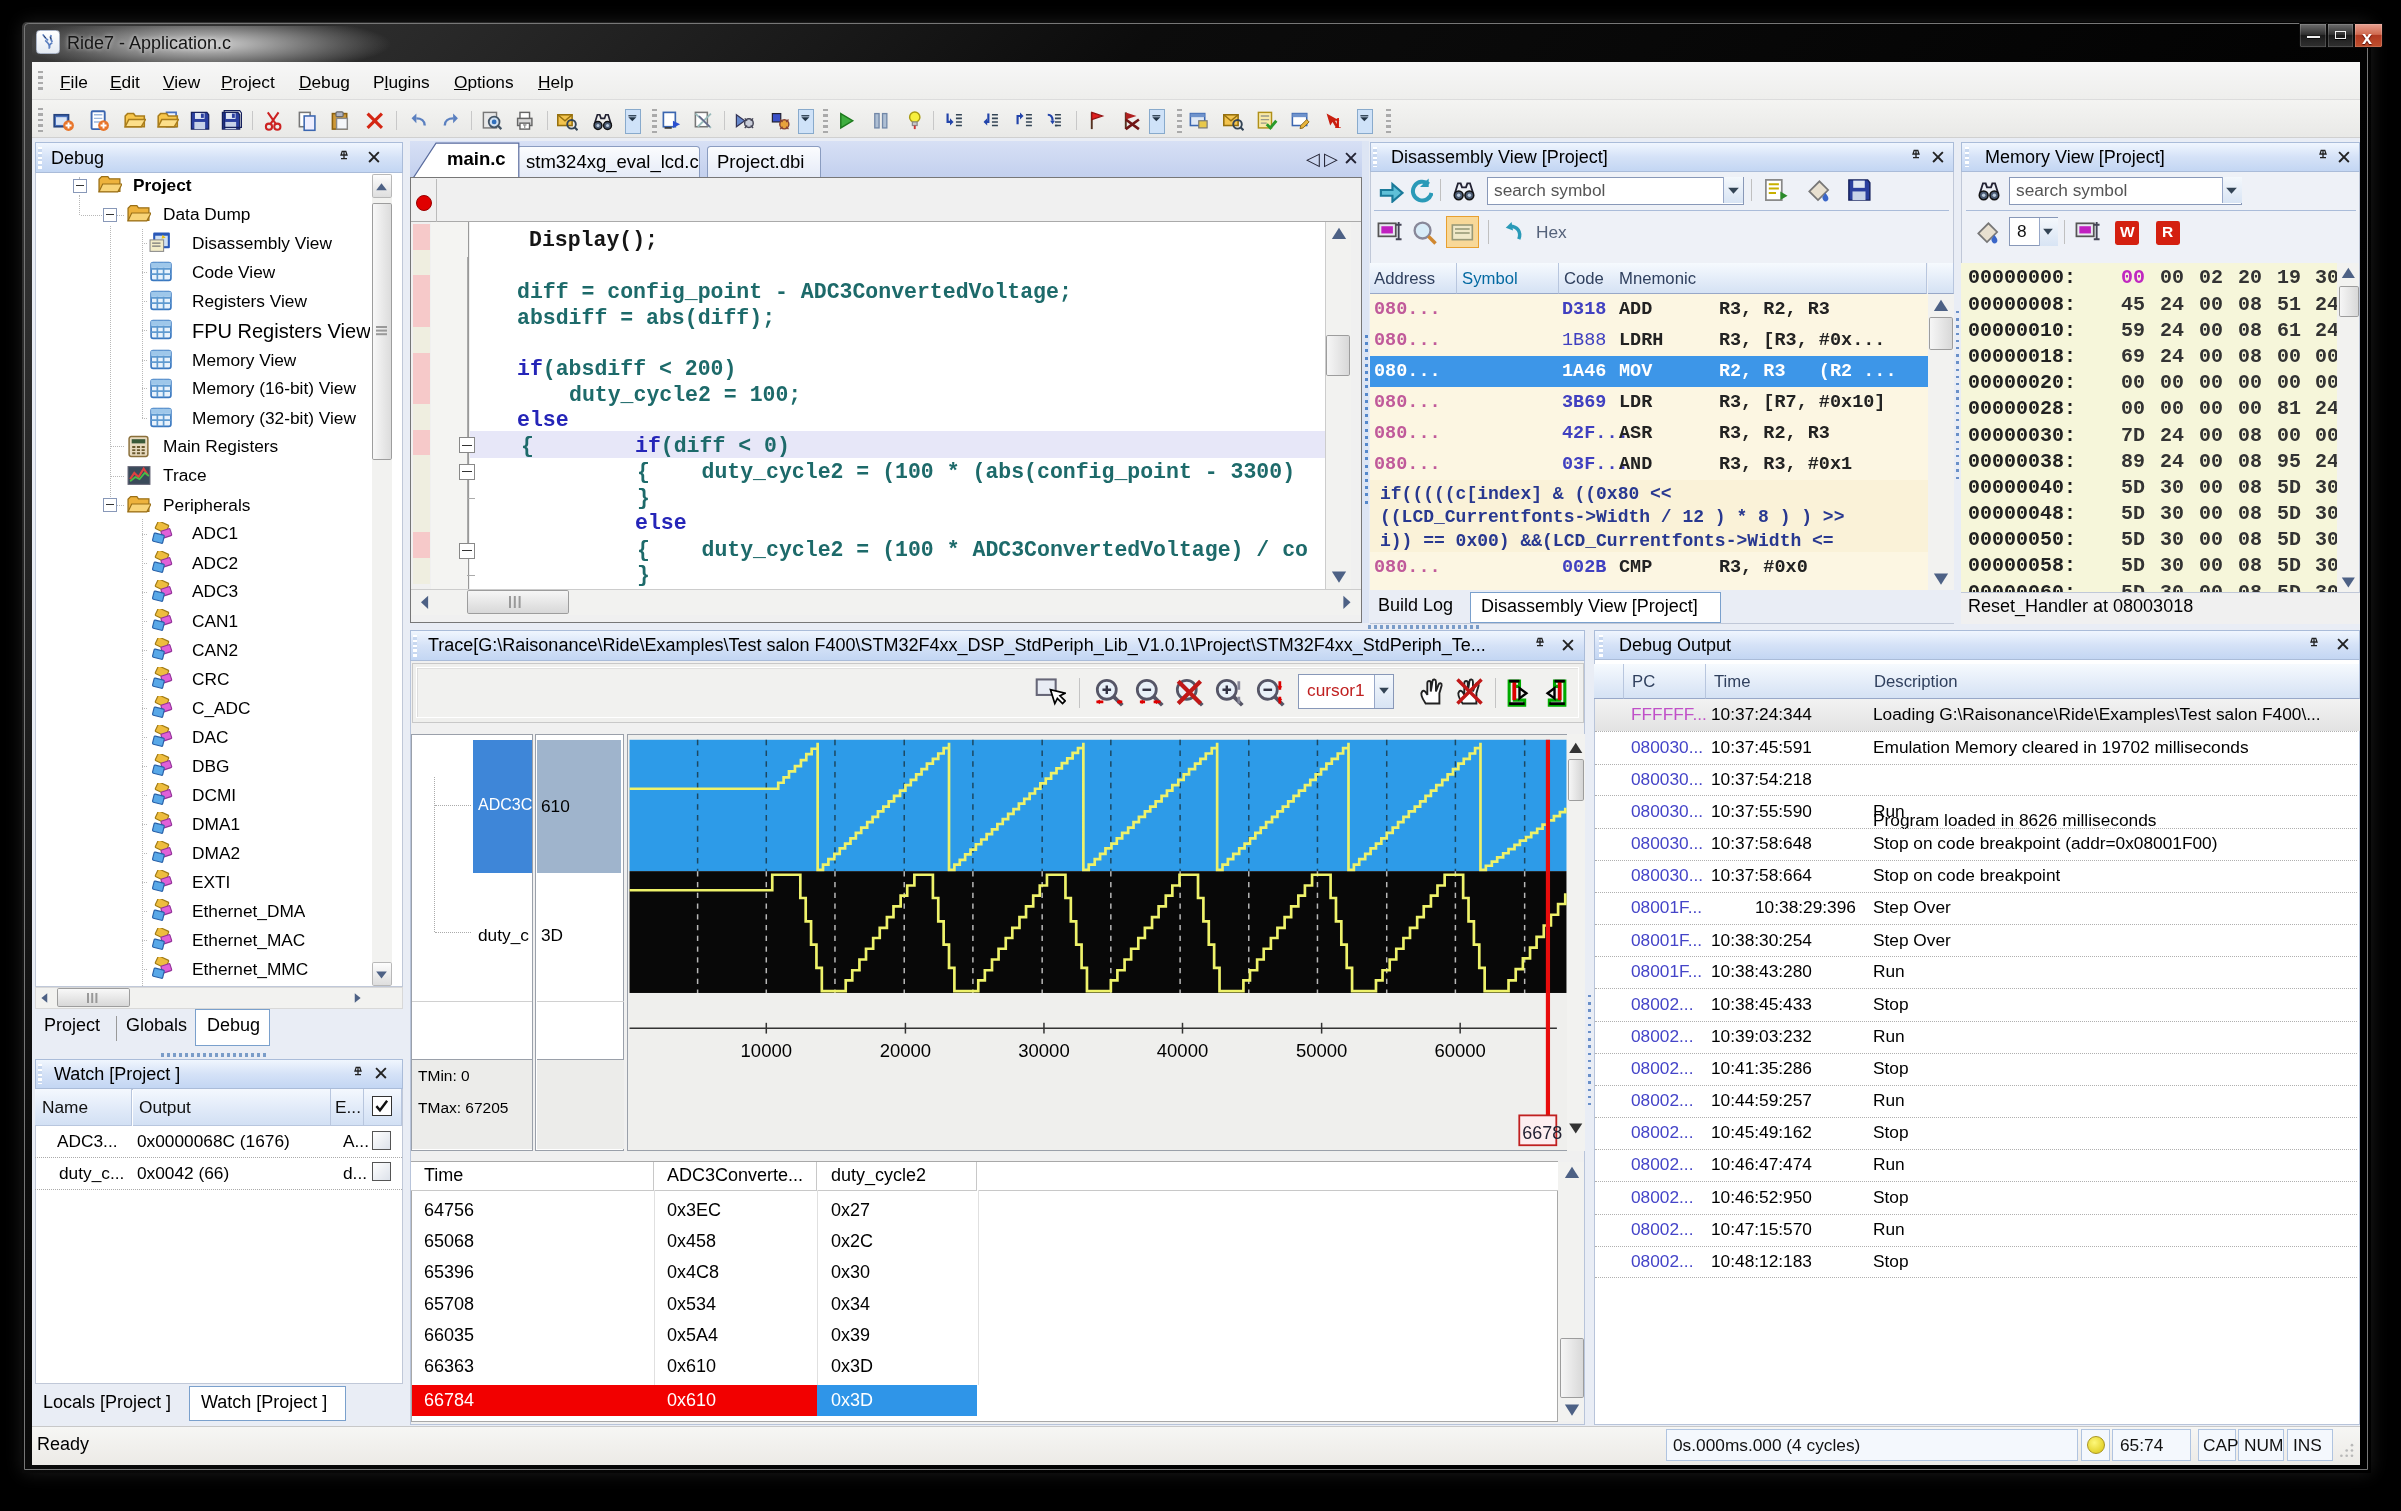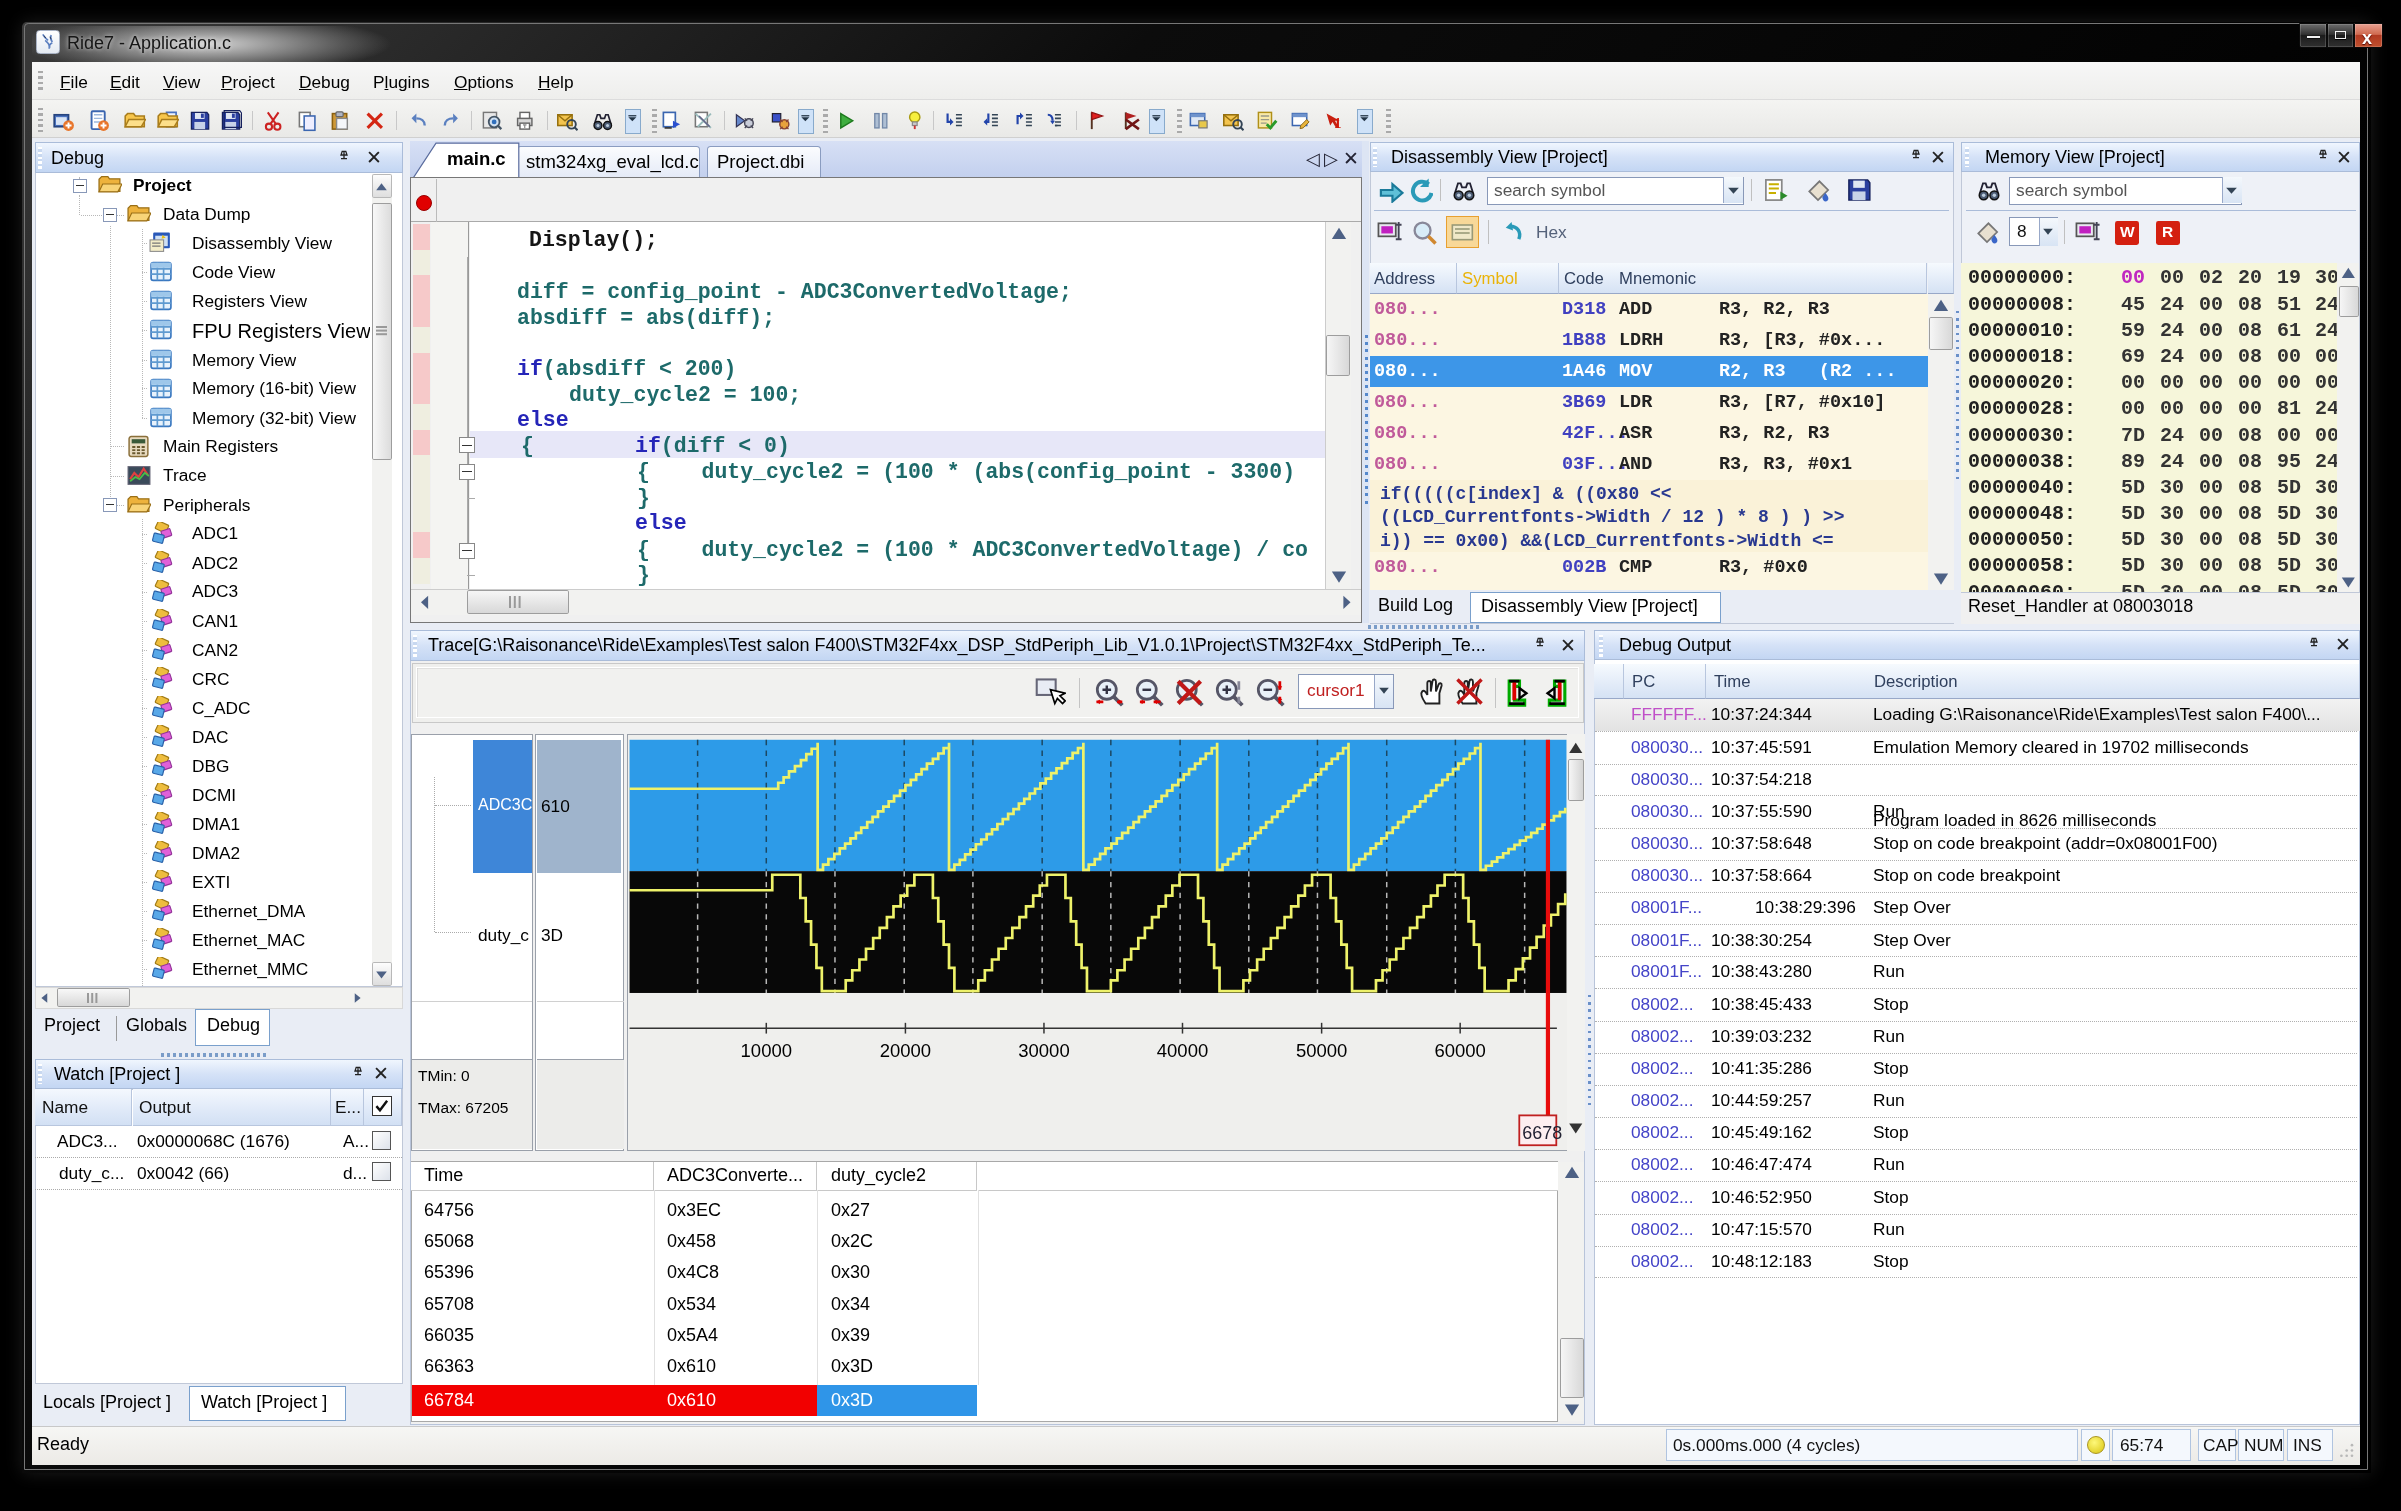--- a/index.html
+++ b/index.html
@@ -650,32 +650,32 @@
   </svg>
 <div class="a" style="left:1488px;top:220px;width:1.2px;height:24px;background:#c0c0c0;"></div>
 <svg class="a" style="left:1500px;top:219px" width="26" height="26" viewBox="0 0 18 18">
     <path d="M13 14c2-5-1-9-6-9" fill="none" stroke="#2a9ab8" stroke-width="2.4"></path>
     <path d="M8 2L4 6l5 2z" fill="#2a9ab8"></path>
   </svg>
 <div class="a" style="left:1536px;top:222px;font-size:17.3px;color:#55627a;">Hex</div>
 <div class="a" style="left:1370px;top:263px;width:87px;height:31px;background:linear-gradient(#f6fafe,#e2ebf8 60%,#d5e2f4);border-right:0.6px solid #b8c6de;border-bottom:0.6px solid #98a8c8;"></div>
 <div class="a" style="left:1374px;top:269px;font-size:16.7px;color:#30405e;">Address</div>
 <div class="a" style="left:1457px;top:263px;width:102px;height:31px;background:linear-gradient(#f6fafe,#e2ebf8 60%,#d5e2f4);border-right:0.6px solid #b8c6de;border-bottom:0.6px solid #98a8c8;"></div>
-<div class="a" style="left:1462px;top:269px;font-size:16.7px;color:#eab308;">Symbol</div>
+<div class="a" style="left:1462px;top:269px;font-size:16.7px;color:#0369a1;">Symbol</div>
 <div class="a" style="left:1559px;top:263px;width:56px;height:31px;background:linear-gradient(#f6fafe,#e2ebf8 60%,#d5e2f4);border-right:0.6px solid #b8c6de;border-bottom:0.6px solid #98a8c8;"></div>
 <div class="a" style="left:1564px;top:269px;font-size:16.7px;color:#30405e;">Code</div>
 <div class="a" style="left:1614px;top:263px;width:313px;height:31px;background:linear-gradient(#f6fafe,#e2ebf8 60%,#d5e2f4);border-right:0.6px solid #b8c6de;border-bottom:0.6px solid #98a8c8;"></div>
 <div class="a" style="left:1619px;top:269px;font-size:16.7px;color:#30405e;">Mnemonic</div>
 <div class="a" style="left:1928px;top:263px;width:26px;height:31px;background:linear-gradient(#f6fafe,#e2ebf8 60%,#d5e2f4);border-right:0.6px solid #b8c6de;border-bottom:0.6px solid #98a8c8;"></div>
 <div class="a" style="left:1370px;top:294px;width:558px;height:296px;background:#fcf6e2;"></div>
 <div class="a" style="left:1374px;top:299px;font-size:18.5px;font-family:'Liberation Mono',monospace;font-weight:bold;color:#c05a9a;">080...</div>
 <div class="a" style="left:1562px;top:299px;font-size:18.5px;font-family:'Liberation Mono',monospace;font-weight:bold;color:#4040c0;">D318</div>
 <div class="a" style="left:1619px;top:299px;font-size:18.5px;font-family:'Liberation Mono',monospace;font-weight:bold;color:#222;white-space:pre;">ADD      R3, R2, R3</div>
 <div class="a" style="left:1374px;top:330px;font-size:18.5px;font-family:'Liberation Mono',monospace;font-weight:bold;color:#c05a9a;">080...</div>
-<div class="a" style="left:1562px;top:330px;font-size:18.5px;font-family:'Liberation Mono',monospace;font-weight:bold;color:#4040c0;">1B88</div>
+<div class="a" style="left:1562px;top:330px;font-size:18.5px;font-family:'Liberation Mono',monospace;font-weight:normal;color:#4040c0;">1B88</div>
 <div class="a" style="left:1619px;top:330px;font-size:18.5px;font-family:'Liberation Mono',monospace;font-weight:bold;color:#222;white-space:pre;">LDRH     R3, [R3, #0x...</div>
 <div class="a" style="left:1370px;top:356px;width:558px;height:31px;background:#3d96e8;"></div>
 <div class="a" style="left:1374px;top:361px;font-size:18.5px;font-family:'Liberation Mono',monospace;font-weight:bold;color:#fff;">080...</div>
 <div class="a" style="left:1562px;top:361px;font-size:18.5px;font-family:'Liberation Mono',monospace;font-weight:bold;color:#fff;">1A46</div>
 <div class="a" style="left:1619px;top:361px;font-size:18.5px;font-family:'Liberation Mono',monospace;font-weight:bold;color:#fff;white-space:pre;">MOV      R2, R3   (R2 ...</div>
 <div class="a" style="left:1374px;top:392px;font-size:18.5px;font-family:'Liberation Mono',monospace;font-weight:bold;color:#c05a9a;">080...</div>
 <div class="a" style="left:1562px;top:392px;font-size:18.5px;font-family:'Liberation Mono',monospace;font-weight:bold;color:#4040c0;">3B69</div>
 <div class="a" style="left:1619px;top:392px;font-size:18.5px;font-family:'Liberation Mono',monospace;font-weight:bold;color:#222;white-space:pre;">LDR      R3, [R7, #0x10]</div>
 <div class="a" style="left:1374px;top:423px;font-size:18.5px;font-family:'Liberation Mono',monospace;font-weight:bold;color:#c05a9a;">080...</div>
 <div class="a" style="left:1562px;top:423px;font-size:18.5px;font-family:'Liberation Mono',monospace;font-weight:bold;color:#4040c0;">42F...</div>

